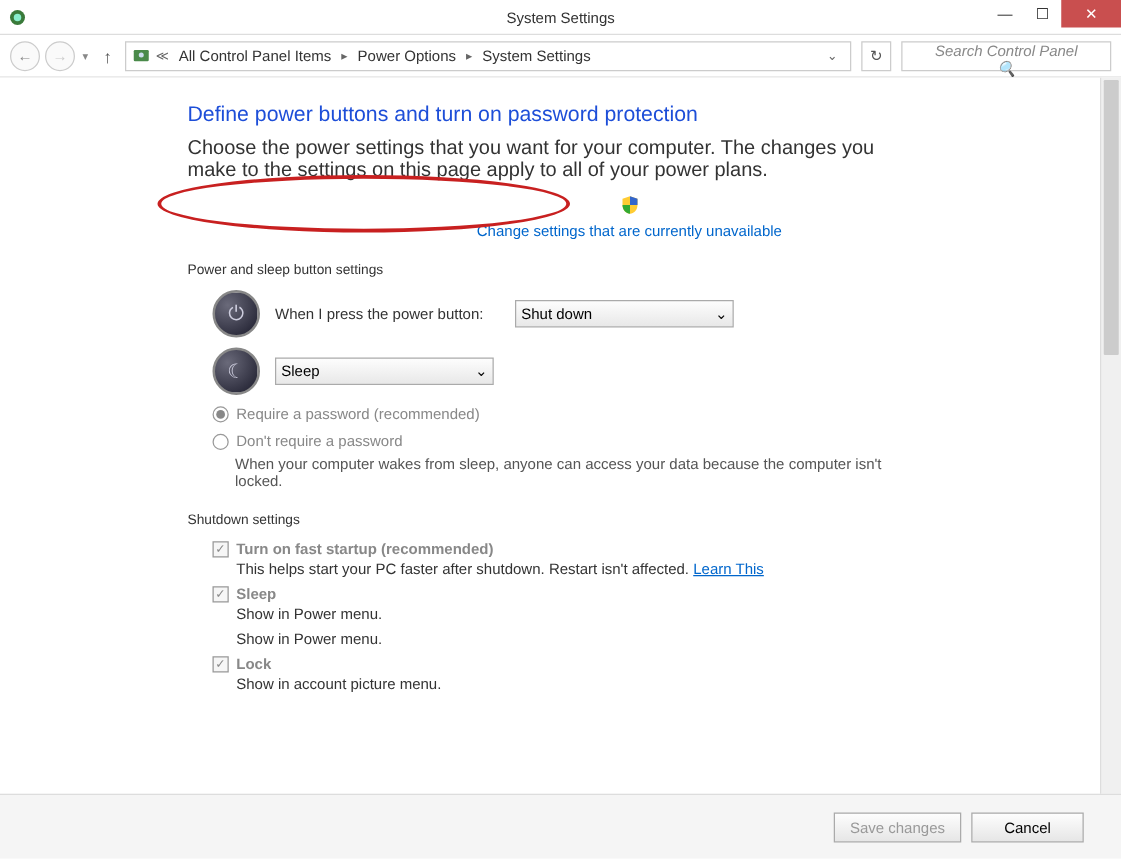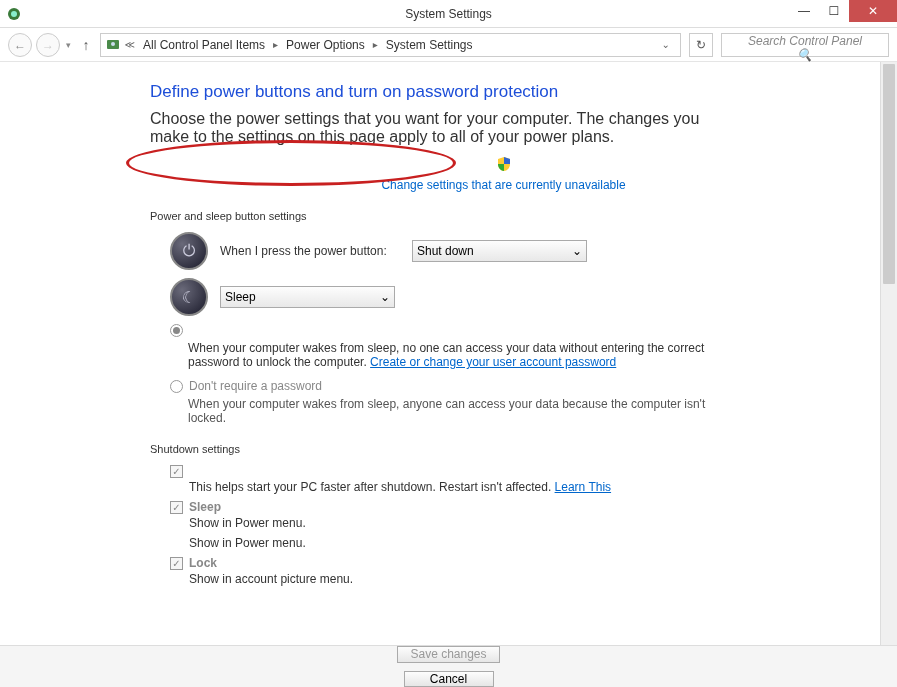--- a/index.html
+++ b/index.html
@@ -57,21 +57,21 @@
 .sub-desc { margin: 2px 0 10px 38px; color: #333; font-size: 12px; max-width: 540px; }
 .sub-desc.dis { color: #555; }
 
 .chk-row { margin: 6px 0 2px 20px; display: flex; align-items: center; gap: 6px; }
 .chk-fake { width: 13px; height: 13px; border: 1px solid #999; display: inline-flex; align-items: center; justify-content: center; font-size: 10px; color: #888; background: #f6f6f6; }
 .chk-fake.checked::after { content: "✓"; }
 .chk-label { color: #888; font-weight: 600; }
 .chk-sub { margin: 0 0 6px 39px; color: #333; font-size: 12px; }
 
 
-.footer { position: absolute; left: 0; right: 0; bottom: 0; height: 42px; border-top: 1px solid #ddd; background: #f5f5f5; display: flex; align-items: center; justify-content: flex-end; padding: 0 30px; gap: 8px; flex-direction: column; }
+.footer { position: absolute; left: 0; right: 0; bottom: 0; height: 52px; border-top: 1px solid #ddd; background: #f5f5f5; display: flex; align-items: center; justify-content: flex-end; padding: 0 30px; gap: 8px; }
 .btn { border: 1px solid #aaa; background: linear-gradient(#fdfdfd,#e6e6e6); height: 24px; min-width: 90px; padding: 0 12px; display: flex; align-items: center; justify-content: center; font-size: 12px; }
 .btn.disabled { color: #999; }
 </style>
 </head>
 <body>
 
 <div class="titlebar">
   <div class="icon-holder">
     <svg width="16" height="16" viewBox="0 0 16 16">
         <circle cx="8" cy="8" r="6" fill="#3a7a3a"></circle>
@@ -142,34 +142,33 @@
     <div class="btn-row">
       <div class="round-ico">☾</div>
       <div class="sel">
         <span>Sleep</span>
         <span>⌄</span>
       </div>
     </div>
 
     <div class="radio-row">
       <span class="radio-fake checked"></span>
-    </div>
-    <div class="sub-desc">
-      <span>When your computer wakes from sleep, no one can access your data without entering the correct password to unlock the computer. </span><span class="link-u">Create or change your user account password</span>
+      <span class="disabled-txt">Require a password (recommended)</span>
     </div>
     <div class="radio-row">
       <span class="radio-fake"></span>
       <span class="disabled-txt">Don't require a password</span>
     </div>
     <div class="sub-desc dis">When your computer wakes from sleep, anyone can access your data because the computer isn't locked.</div>
 
     <div class="section-title">Shutdown settings</div>
 
     <div class="chk-row">
       <span class="chk-fake checked"></span>
+      <span class="chk-label">Turn on fast startup (recommended)</span>
     </div>
     <div class="chk-sub">
       <span>This helps start your PC faster after shutdown. Restart isn't affected. </span><span class="link-u">Learn This</span>
     </div>
 
     <div class="chk-row">
       <span class="chk-fake checked"></span>
       <span class="chk-label">Sleep</span>
     </div>
     <div class="chk-sub">Show in Power menu.</div>

